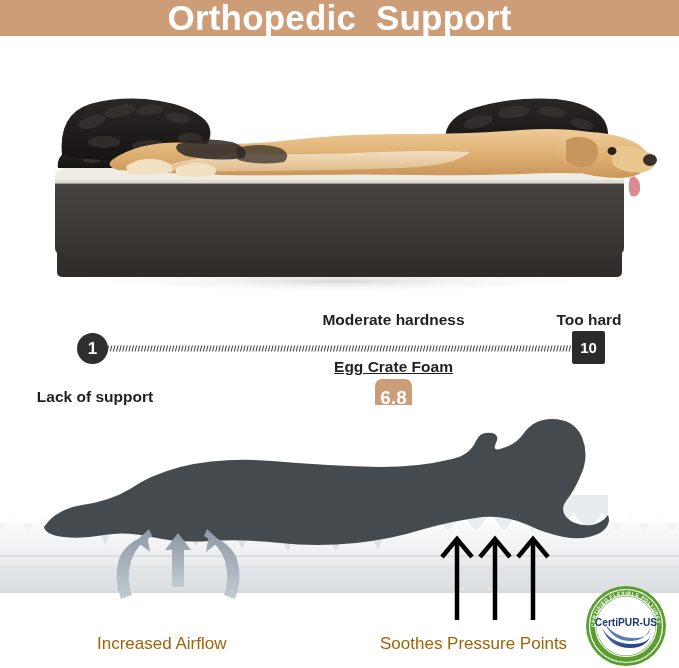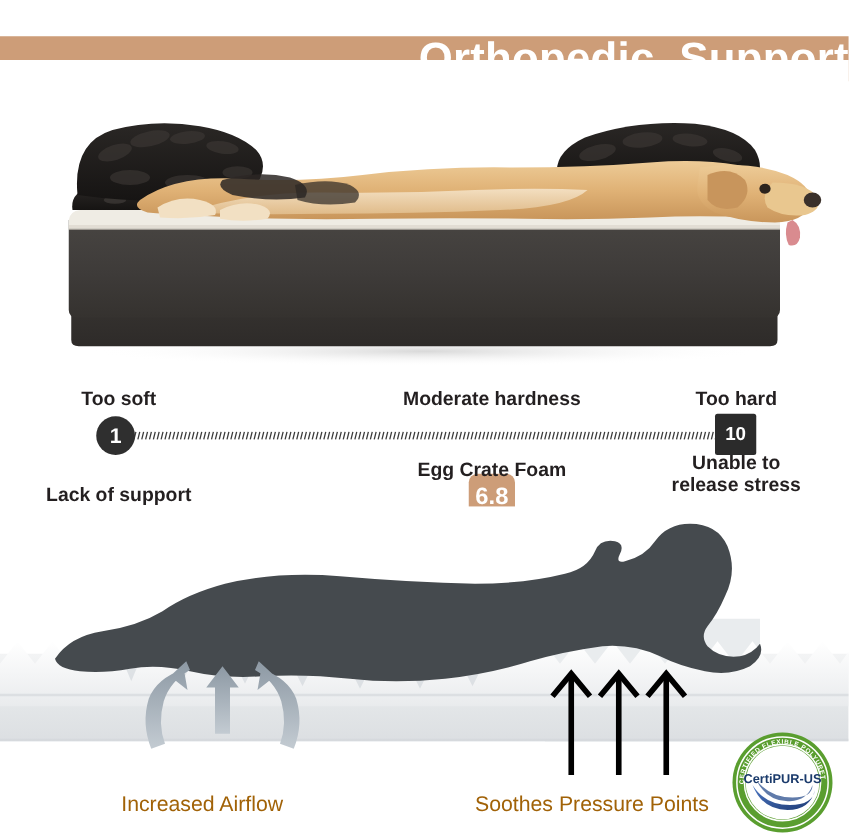--- a/index.html
+++ b/index.html
@@ -18,22 +18,21 @@
 
   
   #header-banner {
     position: absolute;
     left: 0; top: 0;
     width: 679px;
     height: 36px;
     background: #cd9d78;
     display: flex;
     align-items: center;
-    justify-content: flex-end;
-    margin-top: 29px;
+    justify-content: center;
   }
   #header-title {
     color: #ffffff;
     font-size: 35px;
     font-weight: bold;
     letter-spacing: 0.2px;
     white-space: pre;
     line-height: 1;
     margin-top: -1px;
   }
@@ -433,34 +432,29 @@
             <path d="M469.1,7.5 L470.6,1.5" stroke="#3a3a3a" stroke-width="1"></path>
             <path d="M472.2,7.5 L473.7,1.5" stroke="#3a3a3a" stroke-width="1"></path>
             <path d="M475.3,7.5 L476.8,1.5" stroke="#3a3a3a" stroke-width="1"></path>
             <path d="M478.4,7.5 L479.9,1.5" stroke="#3a3a3a" stroke-width="1"></path>
           </g>
       </g>
 
     </svg>
   </div>
 
-  <div class="scale-top-label" style="left:34px; top:11px; width:122px;">Too soft</div>
   <div class="scale-top-label" style="left:529px; top:11px; width:120px;">Too hard</div>
   <div class="scale-top-label" style="left:300px; top:11px; width:187px;">Moderate hardness</div>
 
   <div class="scale-badge" id="badge-min">1</div>
   <div class="scale-badge" id="badge-current">6.8</div>
   <div class="scale-badge" id="badge-max">10</div>
 
   <div class="scale-bottom-label" style="left:22px; top:63px; width:146px;margin-top:25px;">Lack of support</div>
-  <div class="scale-bottom-label" style="left:306px; top:68px; width:175px;">Egg Crate Foam</div>
-  <div class="scale-bottom-label" style="left:525px; top:62px; width:128px;">
-    <span>Unable to</span><br>
-    <span>release stress</span>
-  </div>
+  <div class="scale-bottom-label" style="left:306px; top:58px; width:175px;text-decoration:underline;">Egg Crate Foam</div>
 </div>
 
 <div id="foam-diagram">
   <svg width="679" height="215" viewBox="0 0 679 215">
     <defs>
       <linearGradient id="foamBaseGrad" x1="0" y1="0" x2="0" y2="1">
         <stop offset="0" stop-color="#f3f4f5"></stop>
         <stop offset="0.55" stop-color="#e4e7e9"></stop>
         <stop offset="1" stop-color="#dcdfe2"></stop>
       </linearGradient>

